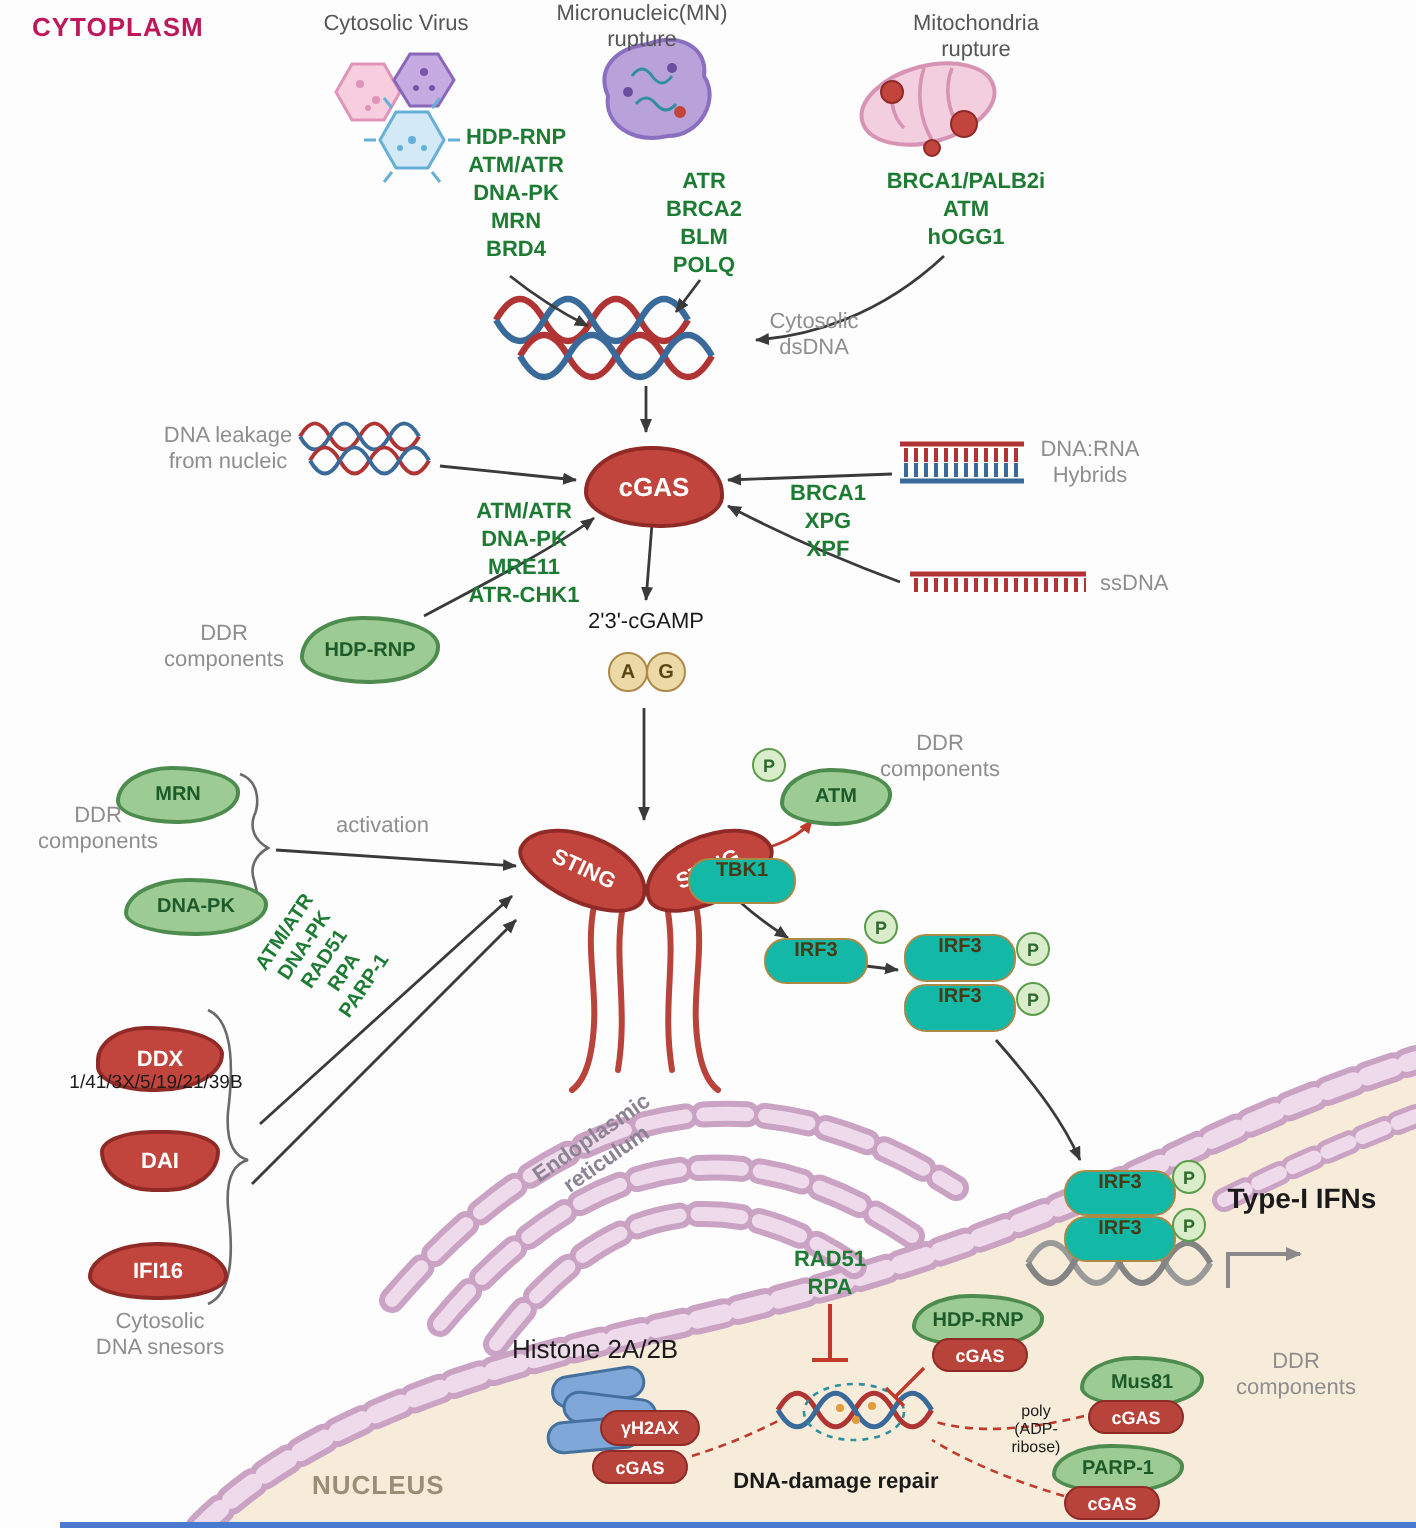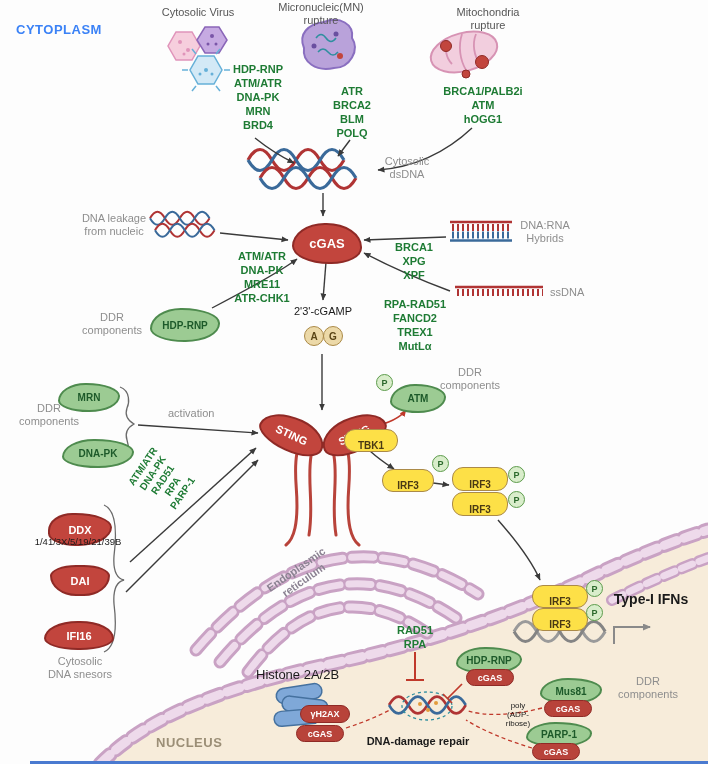--- a/index.html
+++ b/index.html
@@ -11,22 +11,22 @@
   .gray{color:#8e8e8e;font-size:11px;line-height:13px;}
   .dgray{color:#565656;font-size:11px;line-height:13px;}
   .green{color:#1e7b34;font-weight:bold;font-size:11px;line-height:14px;}
   .ctr{display:flex;align-items:center;justify-content:center;}
   .gblob{position:absolute;background:#9ccb93;border:2px solid #4e8b4e;
          border-radius:45% 55% 50% 50%/62% 45% 55% 40%;
          color:#1d5a2a;font-weight:bold;font-size:10px;display:flex;align-items:center;justify-content:center;}
   .rblob{position:absolute;background:#c2453d;border:2px solid #8f2a26;
          border-radius:48% 52% 45% 55%/58% 60% 40% 45%;
          color:#fff;font-weight:bold;font-size:11px;display:flex;align-items:center;justify-content:center;}
-  .tanpill{position:absolute;background:#fde047;border:1.5px solid #ab8a48;border-radius:11px;
-         color:#4a3a14;font-weight:bold;font-size:10px;display:flex;align-items:flex-end;justify-content:center;}
+  .tanpill{position:absolute;background:#14b8a6;border:1.5px solid #ab8a48;border-radius:11px;
+         color:#4a3a14;font-weight:bold;font-size:10px;display:flex;align-items:flex-start;justify-content:center;}
   .pcirc{position:absolute;width:15px;height:15px;border-radius:50%;background:#d9edcb;border:1.5px solid #5d9c4c;
          color:#2d6a2d;font-size:9px;font-weight:bold;display:flex;align-items:center;justify-content:center;}
   .rpill{position:absolute;background:#b8433a;border:1.5px solid #8f2a26;border-radius:9px;
          color:#fff;font-weight:bold;font-size:9px;display:flex;align-items:center;justify-content:center;}
   .tancirc{position:absolute;width:18px;height:18px;border-radius:50%;background:#ecd9a8;border:1.5px solid #ab8a48;
          color:#5a4516;font-size:10px;font-weight:bold;display:flex;align-items:center;justify-content:center;}
 </style>
 </head>
 <body>
 
@@ -199,21 +199,21 @@
     <path d="M415,652 L415,680" stroke-width="2"></path>
         <path d="M406,680 L424,680" stroke-width="2"></path>
     <path d="M462,684 L448,698" stroke-width="1.7"></path>
         <path d="M443,694 L452,703" stroke-width="1.7"></path>
     <path d="M542,708 C510,716 485,716 468,711" stroke-width="1.3" stroke-dasharray="4 3"></path>
     <path d="M532,748 C505,740 482,730 466,720" stroke-width="1.3" stroke-dasharray="4 3"></path>
     <path d="M346,728 C365,722 378,716 390,710" stroke-width="1.3" stroke-dasharray="4 3"></path>
   </g>
 </svg>
 
-<div class="abs" style="left:16px;top:22px;font-weight:bold;font-size:13px;color:#3b82f6;letter-spacing:.5px">CYTOPLASM</div>
+<div class="abs" style="left:16px;top:6px;font-weight:bold;font-size:13px;color:#be185d;letter-spacing:.5px">CYTOPLASM</div>
 <div class="abs" style="left:156px;top:735px;font-weight:bold;font-size:13px;color:#9b8e76;letter-spacing:.5px">NUCLEUS</div>
 
 <div class="abs dgray pre" style="left:148px;top:6px;width:100px">Cytosolic Virus</div>
 <div class="abs dgray pre" style="left:270px;top:1px;width:102px">Micronucleic(MN)
 rupture</div>
 <div class="abs dgray pre" style="left:444px;top:6px;width:88px">Mitochondria
 rupture</div>
 <div class="abs green pre" style="left:214px;top:62px;width:88px">HDP-RNP
 ATM/ATR
 DNA-PK
@@ -233,24 +233,20 @@
 from nucleic</div>
 <div class="rblob" style="left:292px;top:223px;width:66px;height:37px;font-size:13px">
   <span>cGAS</span>
 </div>
 <div class="abs green pre" style="left:390px;top:240px;width:48px">BRCA1
 XPG
 XPF</div>
 <div class="abs gray pre" style="left:514px;top:219px;width:62px">DNA:RNA
 Hybrids</div>
 <div class="abs gray" style="left:550px;top:286px;width:48px">ssDNA</div>
-<div class="abs green pre" style="left:374px;top:297px;width:82px">RPA-RAD51
-FANCD2
-TREX1
-MutLα</div>
 <div class="abs green pre" style="left:222px;top:249px;width:80px">ATM/ATR
 DNA-PK
 MRE11
 ATR-CHK1</div>
 <div class="abs pre" style="left:280px;top:305px;width:86px;font-size:11px;color:#1a1a1a">2'3'-cGAMP</div>
 <div class="tancirc" style="left:304px;top:326px">
       <span>A</span>
     </div>
 <div class="tancirc" style="left:323px;top:326px">
       <span>G</span>

